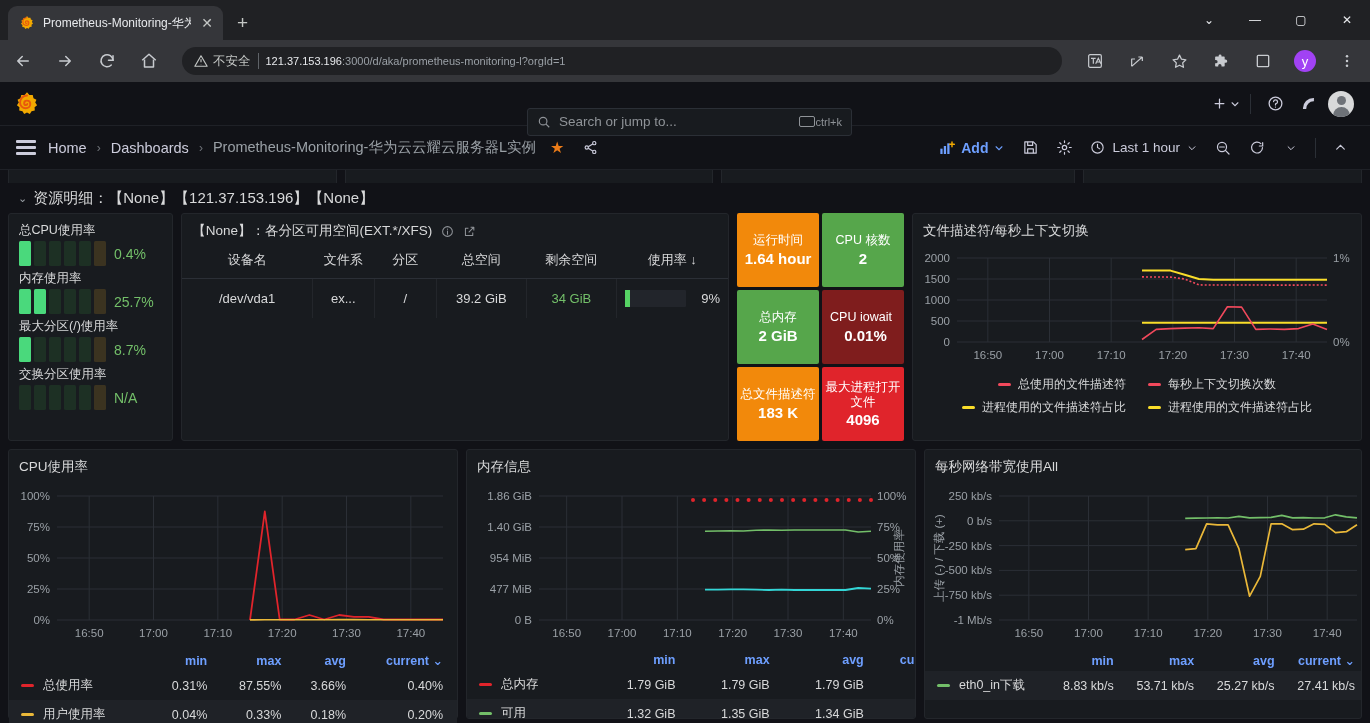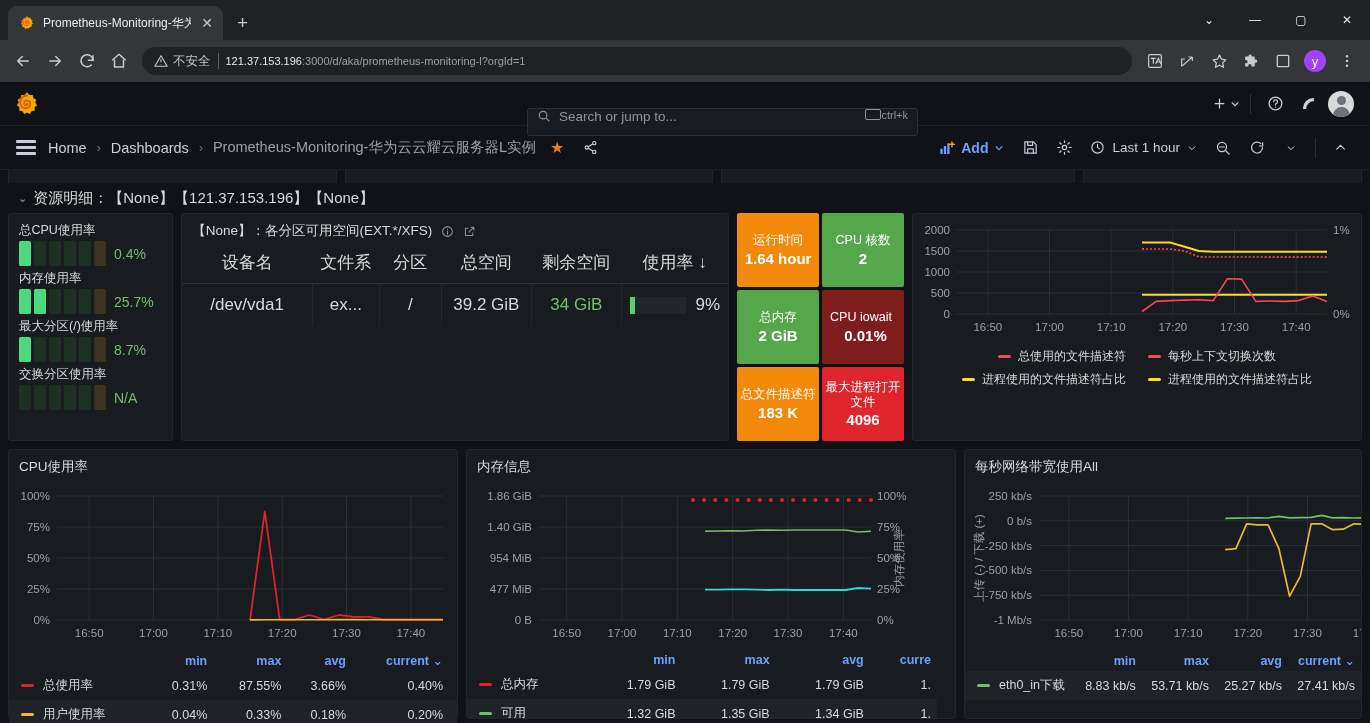--- a/index.html
+++ b/index.html
@@ -11,38 +11,38 @@
   .browser-tabstrip { height:40px; background:#202124; display:flex; align-items:flex-end; position:relative; }
   .tab { height:34px; min-width:215px; max-width:215px; background:#35363a; border-radius:9px 9px 0 0;
          display:flex; align-items:center; padding:0 8px 0 11px; margin-left:8px; gap:8px; }
   .tab-fav { width:16px; height:16px; flex:0 0 16px; position:relative; }
   .tab-title { font-size:12px; color:#e8eaed; white-space:nowrap; overflow:hidden; flex:1; }
   .tab-close { color:#c4c7c5; font-size:14px; line-height:1; width:16px; text-align:center; cursor:pointer; }
   .tab-new { color:#c4c7c5; font-size:19px; margin-left:14px; margin-bottom:6px; cursor:pointer; }
   .win-ctrl { position:absolute; right:0; bottom:0; height:40px; display:flex; align-items:center; }
   .win-ctrl span { width:46px; text-align:center; color:#e8eaed; font-size:12px; cursor:pointer; }
 
-  .browser-toolbar { height:42px; background:#35363a; display:flex; align-items:center; padding:0 8px; gap:2px; }
+  .browser-toolbar { height:42px; background:#35363a; display:flex; align-items:center; padding:0 8px; gap:12px; }
   .tb-icon { width:30px; height:30px; display:flex; align-items:center; justify-content:center;
              color:#c8cbcf; border-radius:50%; cursor:pointer; flex:0 0 auto; }
   .omnibox { flex:1; height:28px; background:#202124; border-radius:14px; display:flex; align-items:center;
              padding:0 12px; gap:7px; margin:0 6px; }
   .omni-warn { display:flex; align-items:center; gap:5px; color:#c4c7c5; font-size:12.5px; white-space:nowrap; }
   .omni-sep { width:1px; height:16px; background:#5f6368; }
   .omni-url { font-size:11px; color:#e8eaed; white-space:nowrap; overflow:hidden;text-align:center; }
   .omni-url .dim { color:#9aa0a6; }
   .avatar-y { width:22px; height:22px; border-radius:50%; background:#a142f4; color:#fff;
               font-size:13px; display:flex; align-items:center; justify-content:center; }
 
   
   .gf-topbar { height:44px; background:#111217; border-bottom:1px solid #1f2127;
                display:flex; align-items:center; padding:0 14px; }
   .gf-logo { width:26px; height:26px; flex:0 0 26px; }
-  .gf-search { position:absolute; left:527px; width:391px; height:28px; background:#181b1f;
-               border:1px solid #2b2f36; border-radius:3px; display:flex; align-items:flex-start;
+  .gf-search { position:absolute; left:527px; width:325px; height:28px; background:#181b1f;
+               border:1px solid #2b2f36; border-radius:3px; display:flex; align-items:center;
                padding:0 9px; gap:8px; cursor:text;margin-top:36px; }
   .gf-search-ph { font-size:13.5px; color:#8f9398; flex:1; }
   .kbd { font-size:11px; color:#8f9398; display:flex; align-items:center; }
   .kbd-box { width:16px; height:11px; border:1px solid #8f9398; border-radius:2px; }
   .topbar-right { margin-left:auto; display:flex; align-items:center; gap:3px; }
   .tr-btn { width:30px; height:30px; display:flex; align-items:center; justify-content:center;
             color:#ccccdc; cursor:pointer; }
   .tr-div { width:1px; height:20px; background:#2b2f36; margin:0 6px; }
   .user-av { width:26px; height:26px; border-radius:50%; background:#d8d9da; position:relative; overflow:hidden; }
   .user-av::before { content:""; position:absolute; width:9px; height:9px; border-radius:50%;
@@ -88,21 +88,21 @@
   .bg-label { font-size:12.5px; color:#d8d9da; margin-bottom:2px; }
   .bg-row { display:flex; align-items:center; gap:8px; }
   .bg-bars { display:flex; gap:3px; flex:0 0 auto; }
   .bg-seg { width:12px; height:25px; border-radius:1.5px; background:#1d3024; }
   .bg-seg.on { background:#4ad97c; }
   .bg-seg.last { background:#3b3320; }
   .bg-val { font-size:14px; color:#73bf69; }
 
   
   .tbl-panel { width:558px; }
-  .tbl { width:100%; border-collapse:collapse; font-size:17px; }
+  .tbl { width:100%; border-collapse:collapse; font-size:13px; }
   .tbl th { color:#d8d9da; font-weight:500; padding:9px 8px; text-align:center;
             border-bottom:1px solid #2b2f36; white-space:nowrap; overflow:hidden; }
   .tbl td { padding:11px 8px; text-align:center; color:#d8d9da; border-right:1px solid #23262b;
             white-space:nowrap; overflow:hidden; }
   .tbl td.green { color:#73bf69; }
   .usebar { display:flex; align-items:center; gap:0; }
   .usebar-track { flex:1; height:17px; background:#22252b; position:relative; border-radius:1px; }
   .usebar-fill { position:absolute; left:0; top:0; bottom:0; background:#56d364; }
   .usebar-num { width:34px; text-align:right; }
 
@@ -506,20 +506,23 @@
         <span class="stat-lbl">总文件描述符</span>
         <span class="stat-val">183 K</span>
       </div>
       <div class="stat" id="st5" style="background: rgb(224, 36, 43);">
         <span class="stat-lbl">最大进程打开文件</span>
         <span class="stat-val">4096</span>
       </div>
     </div>
 
     <div class="panel fd-panel">
+      <div class="panel-title">
+        <span>文件描述符/每秒上下文切换</span>
+      </div>
       <div class="chart-wrap">
         <svg id="svg-fd" width="448" height="128">
             <g>
               <line x1="44" y1="100" x2="414" y2="100" class="gridline"></line>
               <text x="37" y="104" class="ax-txt" text-anchor="end">0</text>
               <line x1="44" y1="79" x2="414" y2="79" class="gridline"></line>
               <text x="37" y="83" class="ax-txt" text-anchor="end">500</text>
               <line x1="44" y1="58" x2="414" y2="58" class="gridline"></line>
               <text x="37" y="62" class="ax-txt" text-anchor="end">1000</text>
               <line x1="44" y1="37" x2="414" y2="37" class="gridline"></line>
@@ -633,21 +636,21 @@
             </td>
             <td>0.04%</td>
             <td>0.33%</td>
             <td>0.18%</td>
             <td style="padding-right:14px;">0.20%</td>
           </tr>
         </tbody>
       </table>
     </div>
 
-    <div class="panel" style="width:490px; overflow:hidden;">
+    <div class="panel" style="width:450px; overflow:hidden;">
       <div class="panel-title">
         <span>内存信息</span>
       </div>
       <svg id="svg-mem" width="448" height="172">
           <g>
             <line x1="72" y1="142" x2="404" y2="142" class="gridline"></line>
             <text x="65" y="146" class="ax-txt" text-anchor="end">0 B</text>
             <line x1="72" y1="111" x2="404" y2="111" class="gridline"></line>
             <text x="65" y="115" class="ax-txt" text-anchor="end">477 MiB</text>
             <line x1="72" y1="80" x2="404" y2="80" class="gridline"></line>

